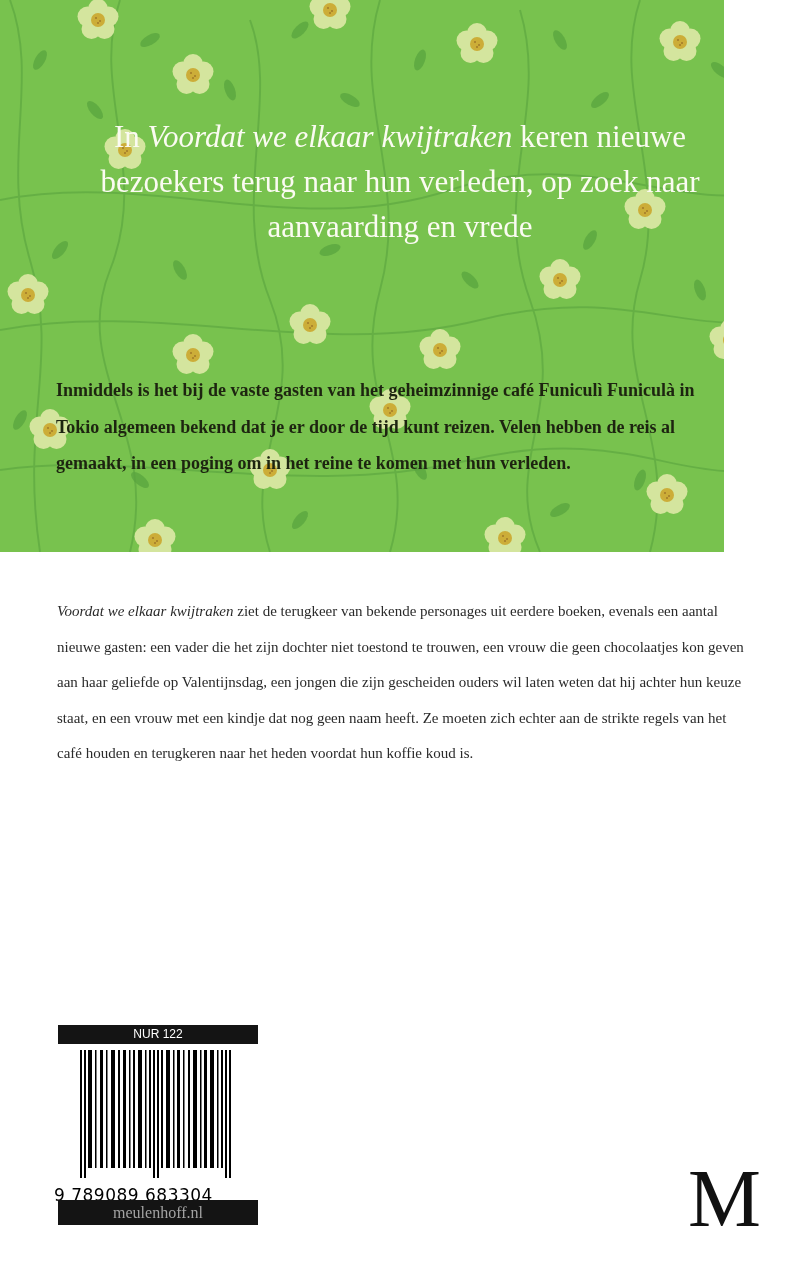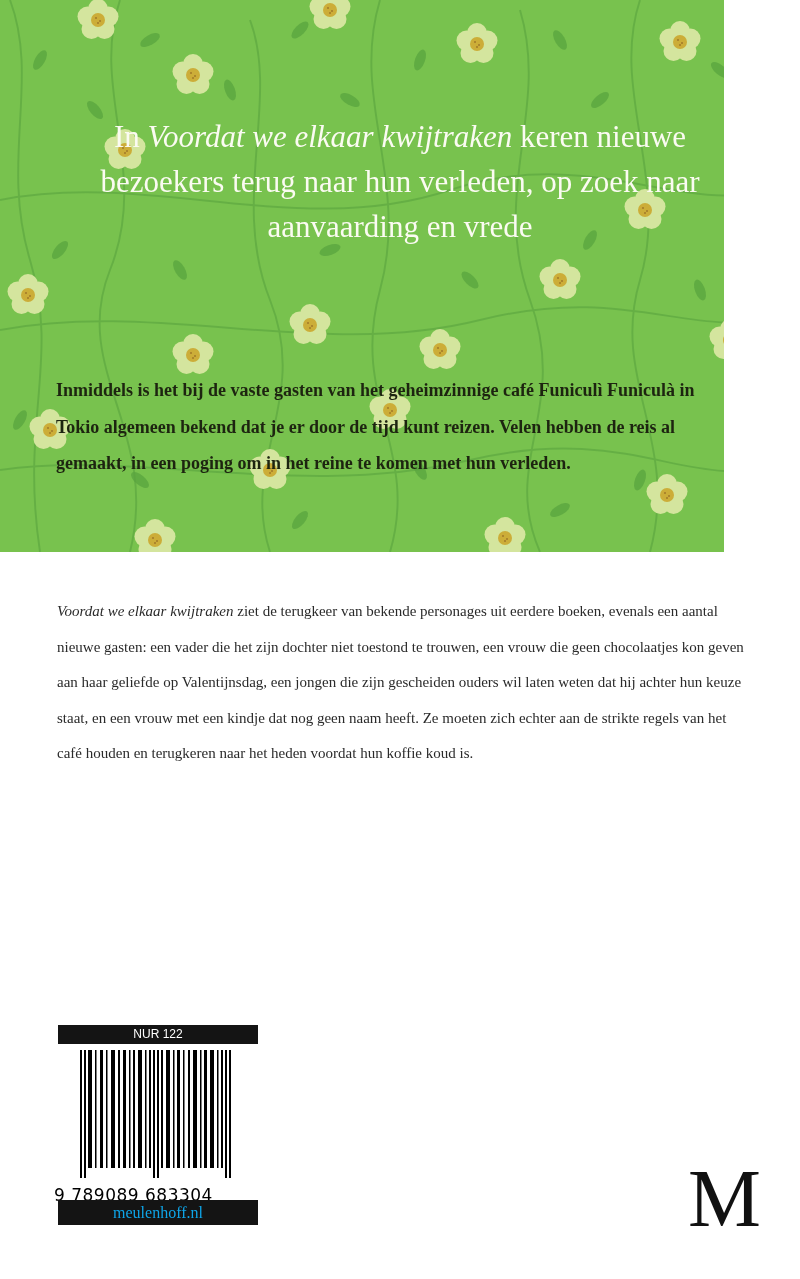--- a/index.html
+++ b/index.html
@@ -7,21 +7,21 @@
   .green { position:absolute; left:0; top:0; width:724px; height:552px; background:#79c24e; overflow:hidden; }
   .green svg { position:absolute; left:0; top:0; }
   .tagline { position:absolute; left:60px; top:114px; width:680px; text-align:center; color:#fbfbf2; font-size:31px; line-height:45px; }
   .tagline i { font-style:italic; }
   .green-para { position:absolute; left:56px; top:372px; width:660px; color:#1d2410; font-size:18px; line-height:36.5px; font-weight:bold; }
   .body-para { position:absolute; left:57px; top:594px; width:690px; color:#2a2a2a; font-size:15px; line-height:35.5px; }
   .body-para i { font-style:italic; }
   .nur { position:absolute; left:58px; top:1025px; width:200px; height:19px; background:#141414; color:#fff; font-family:"Liberation Sans", sans-serif; font-size:12px; line-height:19px; text-align:center; }
   .barcode { position:absolute; left:58px; top:1050px; width:200px; height:140px; }
   .isbn { position:absolute; left:53px; top:1170px; font-family:"DejaVu Sans", sans-serif; font-size:17px; letter-spacing:0.5px; color:#000; background:#fff; padding:0 1px;margin-top:15px; }
-  .site { position:absolute; left:58px; top:1200px; width:200px; height:25px; background:#141414; color:#0ea5e9; font-size:16px; line-height:25px; text-align:center; }
+  .site { position:absolute; left:58px; top:1200px; width:200px; height:25px; background:#141414; color:#a3a3a3; font-size:16px; line-height:25px; text-align:center; }
   .logo { position:absolute; left:688px; top:1158px; font-size:82px; line-height:82px; color:#111; font-family:"Liberation Serif", serif; }
 </style>
 </head>
 <body>
 
 <div class="green">
   <svg width="800" height="552" viewBox="0 0 800 552">
     <defs>
       <g id="flw">
         <circle cx="0" cy="-11" r="10" fill="#f3f1b8"></circle>

